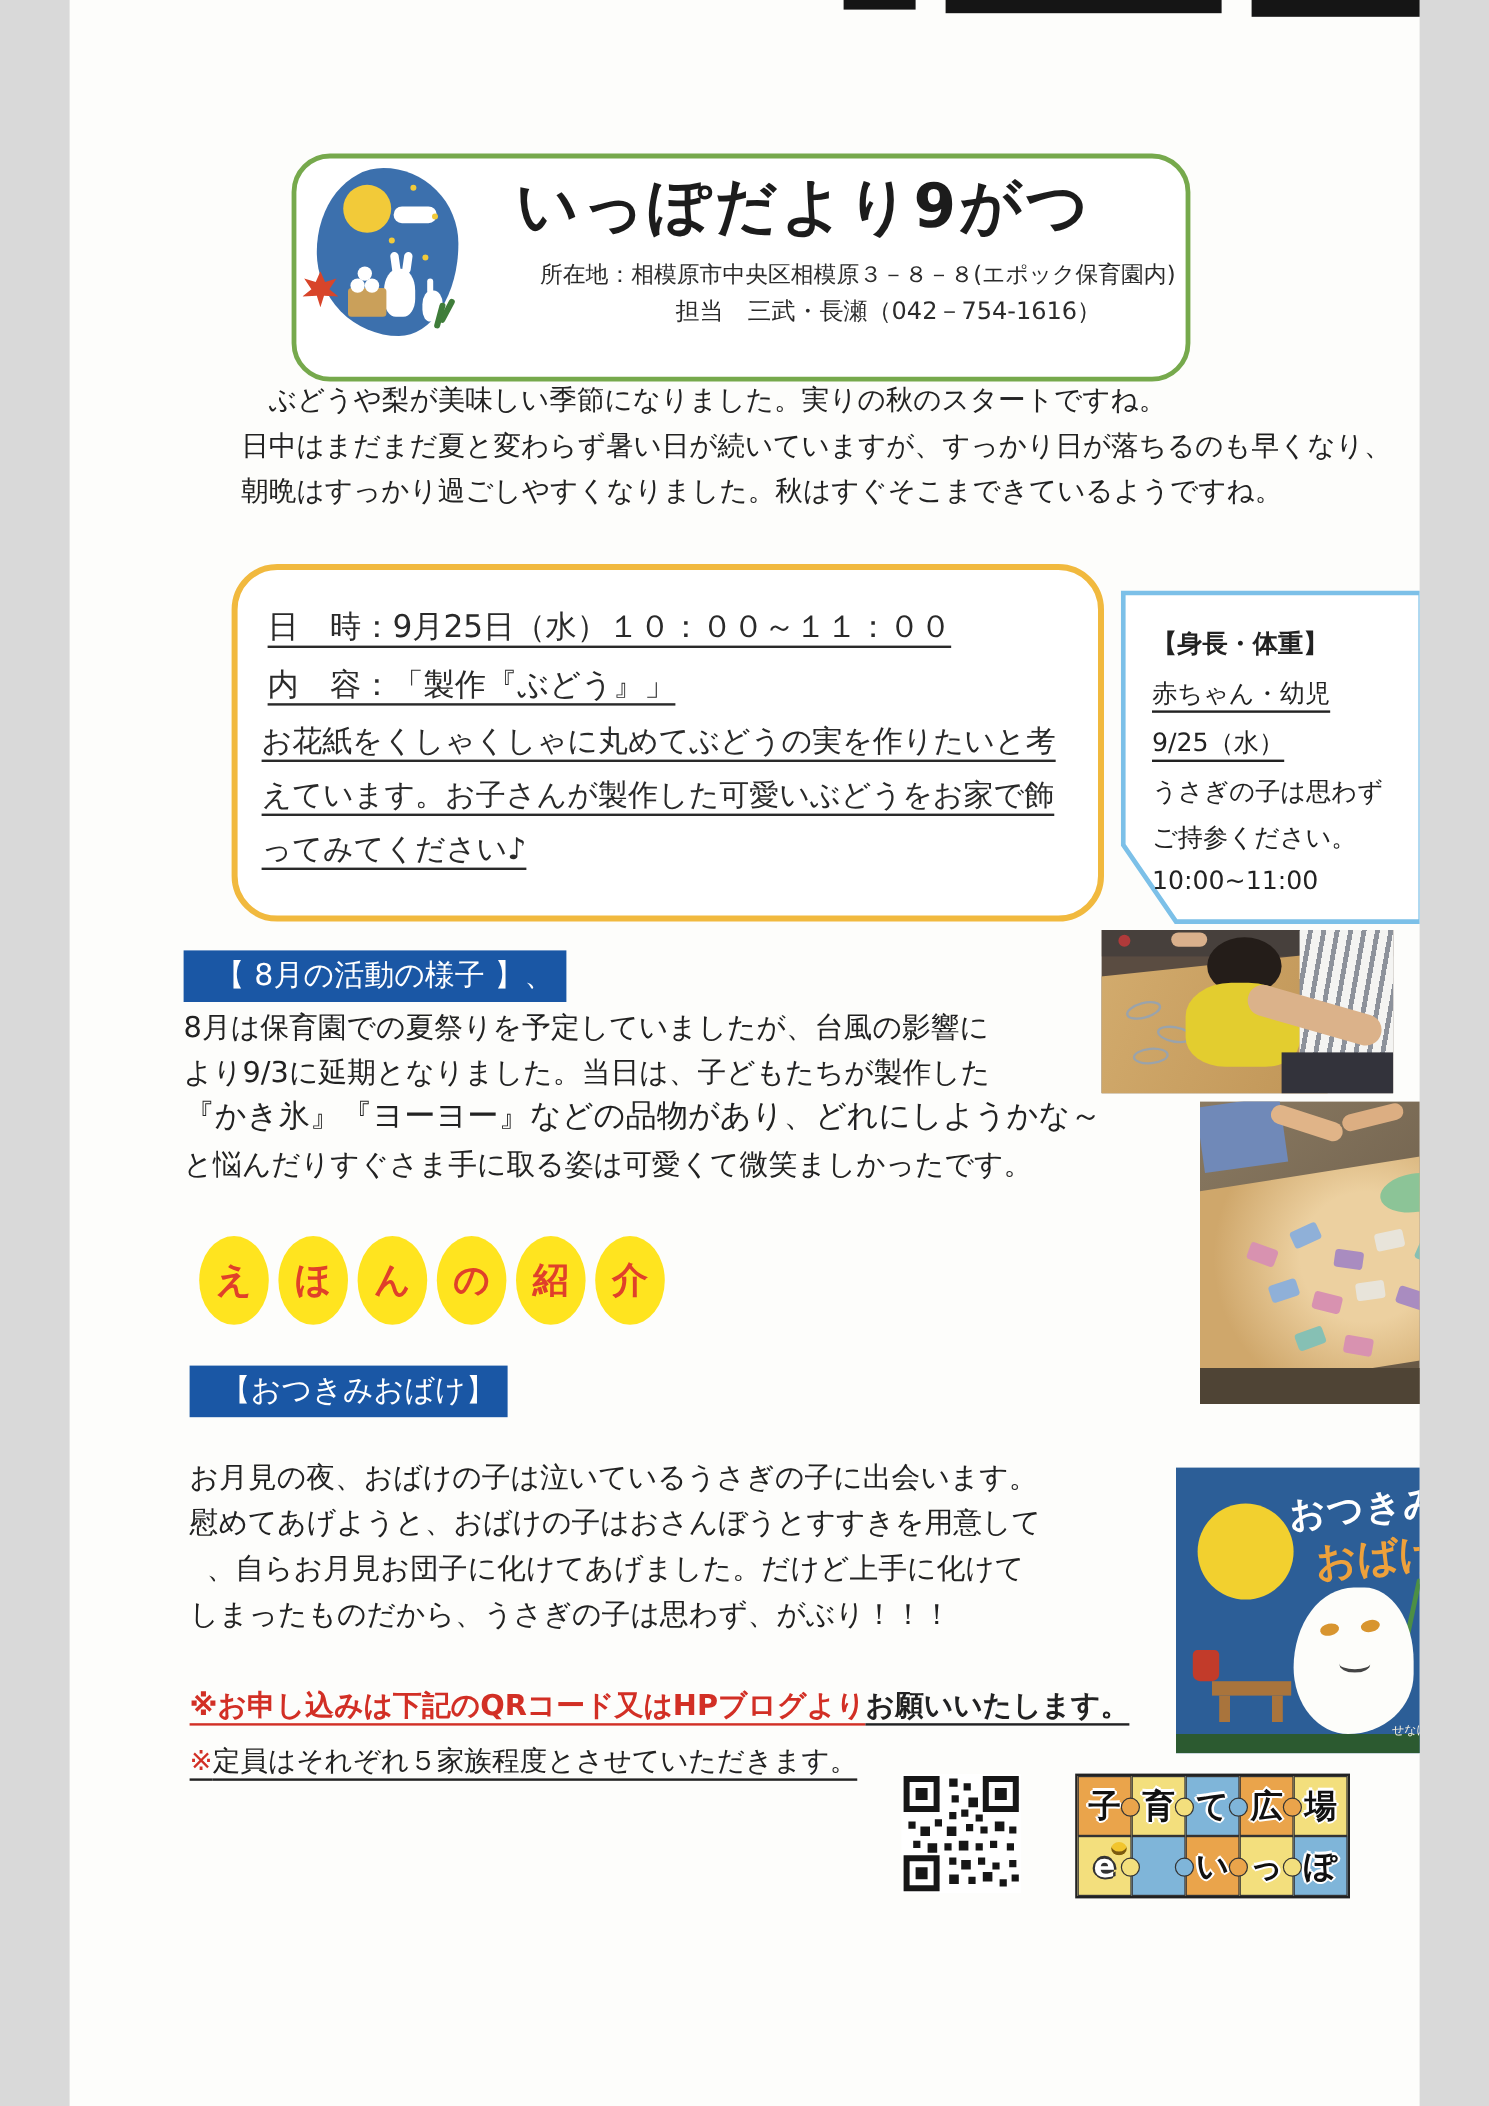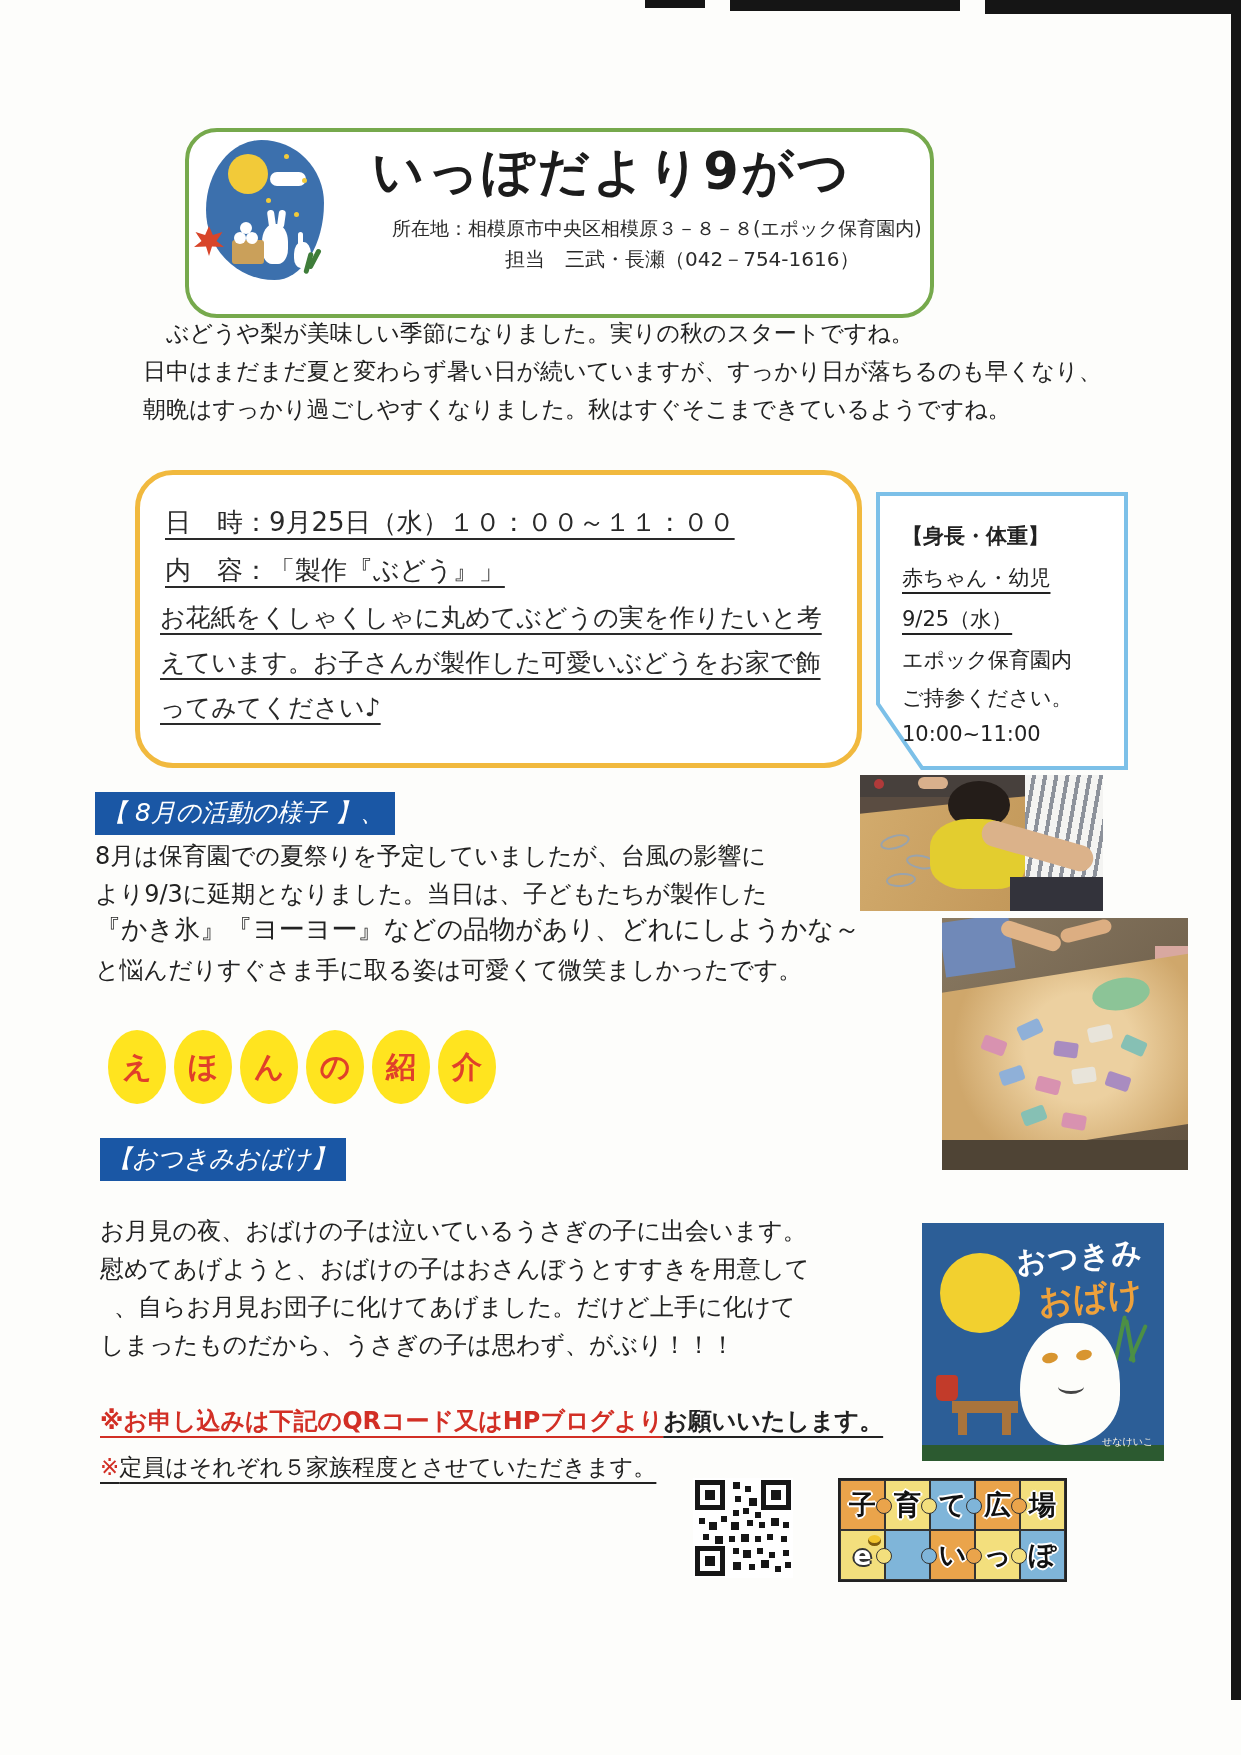--- a/index.html
+++ b/index.html
@@ -1,16 +1,16 @@
 <!DOCTYPE html>
 <html><head>
 <meta charset="utf-8">
 <style>
   html,body{margin:0;padding:0;background:#d9d9d9;}
-  .page{position:relative;width:1241px;height:1755px;margin:0 auto;background:#fdfdfb;
+  .page{position:relative;width:1125px;height:1755px;margin:0 auto;background:#fdfdfb;
         font-family:"DejaVu Sans","Liberation Sans",sans-serif;color:#222;overflow:hidden;}
   .abs{position:absolute;}
   .u{text-decoration:underline;text-decoration-thickness:2px;text-underline-offset:7px;}
 
   
   .scan{background:#151515;}
 
   
   .green-box{left:185px;top:128px;width:741px;height:182px;border:4px solid #76a94c;border-radius:32px;background:#fff;}
   .nl-title{left:372px;top:138px;font-size:51px;font-weight:800;letter-spacing:3px;color:#1c1c1c;}
@@ -36,21 +36,21 @@
 
   
   .event-box{left:135px;top:470px;width:717px;height:288px;border:5px solid #f1b93e;border-radius:38px;background:#fff;}
   .ev-line{white-space:nowrap;color:#2a2a2a;}
 
   
   .info-wrap{left:876px;top:492px;width:252px;height:278px;}
   .info-line{position:absolute;left:26px;font-size:21px;white-space:nowrap;color:#222;}
 
   
-  .sec-head{background:#1a57a5;color:#fff;padding:4px 10px 6px 7px;font-size:25px;white-space:nowrap;font-style:italic;}
+  .sec-head{background:#1a57a5;color:#fff;padding:4px 10px 6px 26px;font-size:25px;white-space:nowrap;}
 
   
   .ehon-row{left:108px;top:1030px;display:flex;gap:8px;}
   .ehon-c{width:58px;height:74px;background:#ffe41f;border-radius:50%;display:flex;align-items:center;justify-content:center;
           color:#e0402a;font-size:30px;font-weight:700;}
 
   
   .notice{white-space:nowrap;font-size:24px;}
   .red{color:#d22f25;}
 
@@ -137,21 +137,21 @@
   <div class="abs ev-line u" style="left:160px;top:601px;font-size:25px;">お花紙をくしゃくしゃに丸めてぶどうの実を作りたいと考</div>
   <div class="abs ev-line u" style="left:160px;top:691px;font-size:25px;text-align:right;">ってみてください♪</div>
 
   <div class="abs info-wrap">
     <svg width="252" height="278" viewBox="0 0 252 278">
       <polygon points="2,2 250,2 250,276 46,276 2,212" fill="#ffffff" stroke="#7cc0e8" stroke-width="4"></polygon>
     </svg>
     <div class="info-line" style="top:30px;font-weight:600;">【身長・体重】</div>
     <div class="info-line u" style="top:72px;">赤ちゃん・幼児</div>
     <div class="info-line u" style="top:113px;">9/25（水）</div>
-    <div class="info-line" style="top:154px;">エポック保育園内</div>
+    <div class="info-line" style="top:154px;">うさぎの子は思わず</div>
     <div class="info-line" style="top:192px;font-family:Liberation Serif, serif;">ご持参ください。</div>
     <div class="info-line" style="top:230px;">10:00~11:00</div>
   </div>
 
   <div class="abs photo" style="left:860px;top:775px;width:243px;height:136px;">
     <div class="ph" style="left:0;top:0;width:243px;height:22px;background:#47403c;"></div>
     <div class="ph" style="left:14px;top:4px;width:10px;height:10px;background:#b03a3a;border-radius:50%;"></div>
     <div class="ph" style="left:58px;top:2px;width:30px;height:12px;background:#d9b08c;border-radius:6px;"></div>
     <div class="ph" style="left:-12px;top:30px;width:195px;height:120px;background:linear-gradient(120deg,#d3ac6e,#c09557);transform:rotate(-6deg);"></div>
     <div class="ph" style="left:20px;top:60px;width:26px;height:10px;border:2px solid #9aa3ab;border-radius:50%;transform:rotate(-15deg);"></div>

